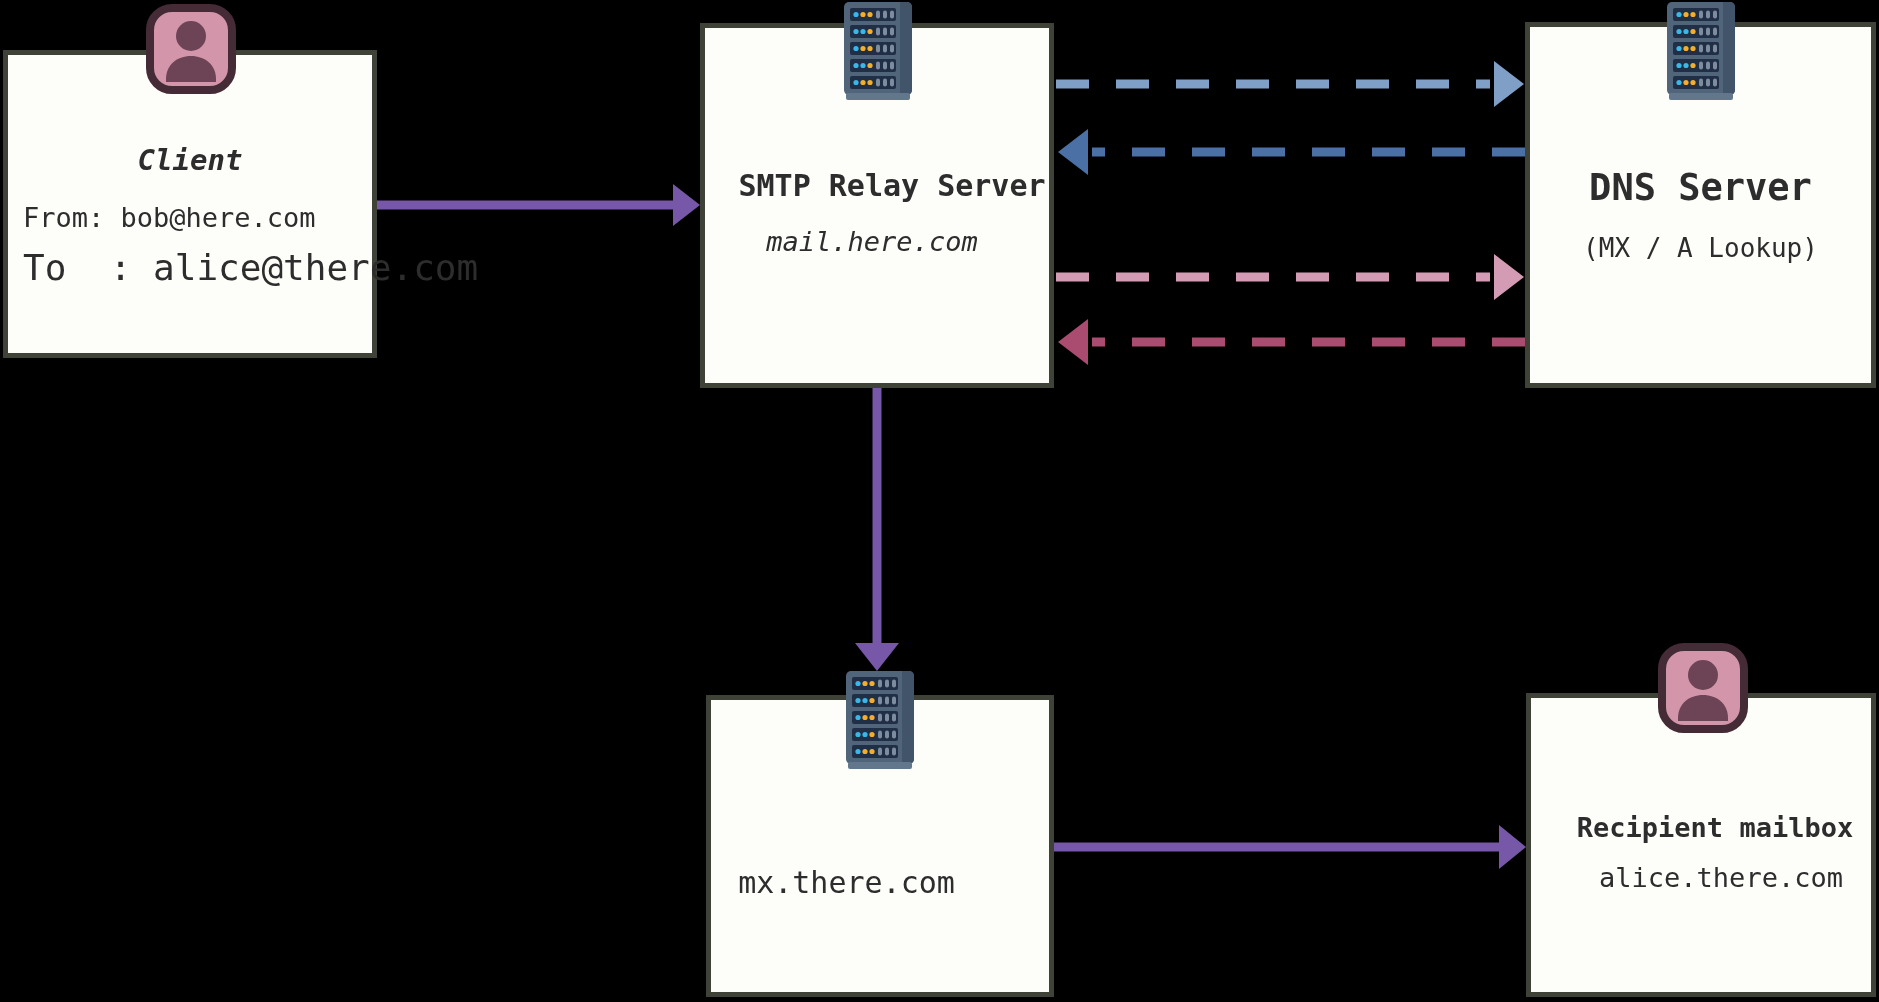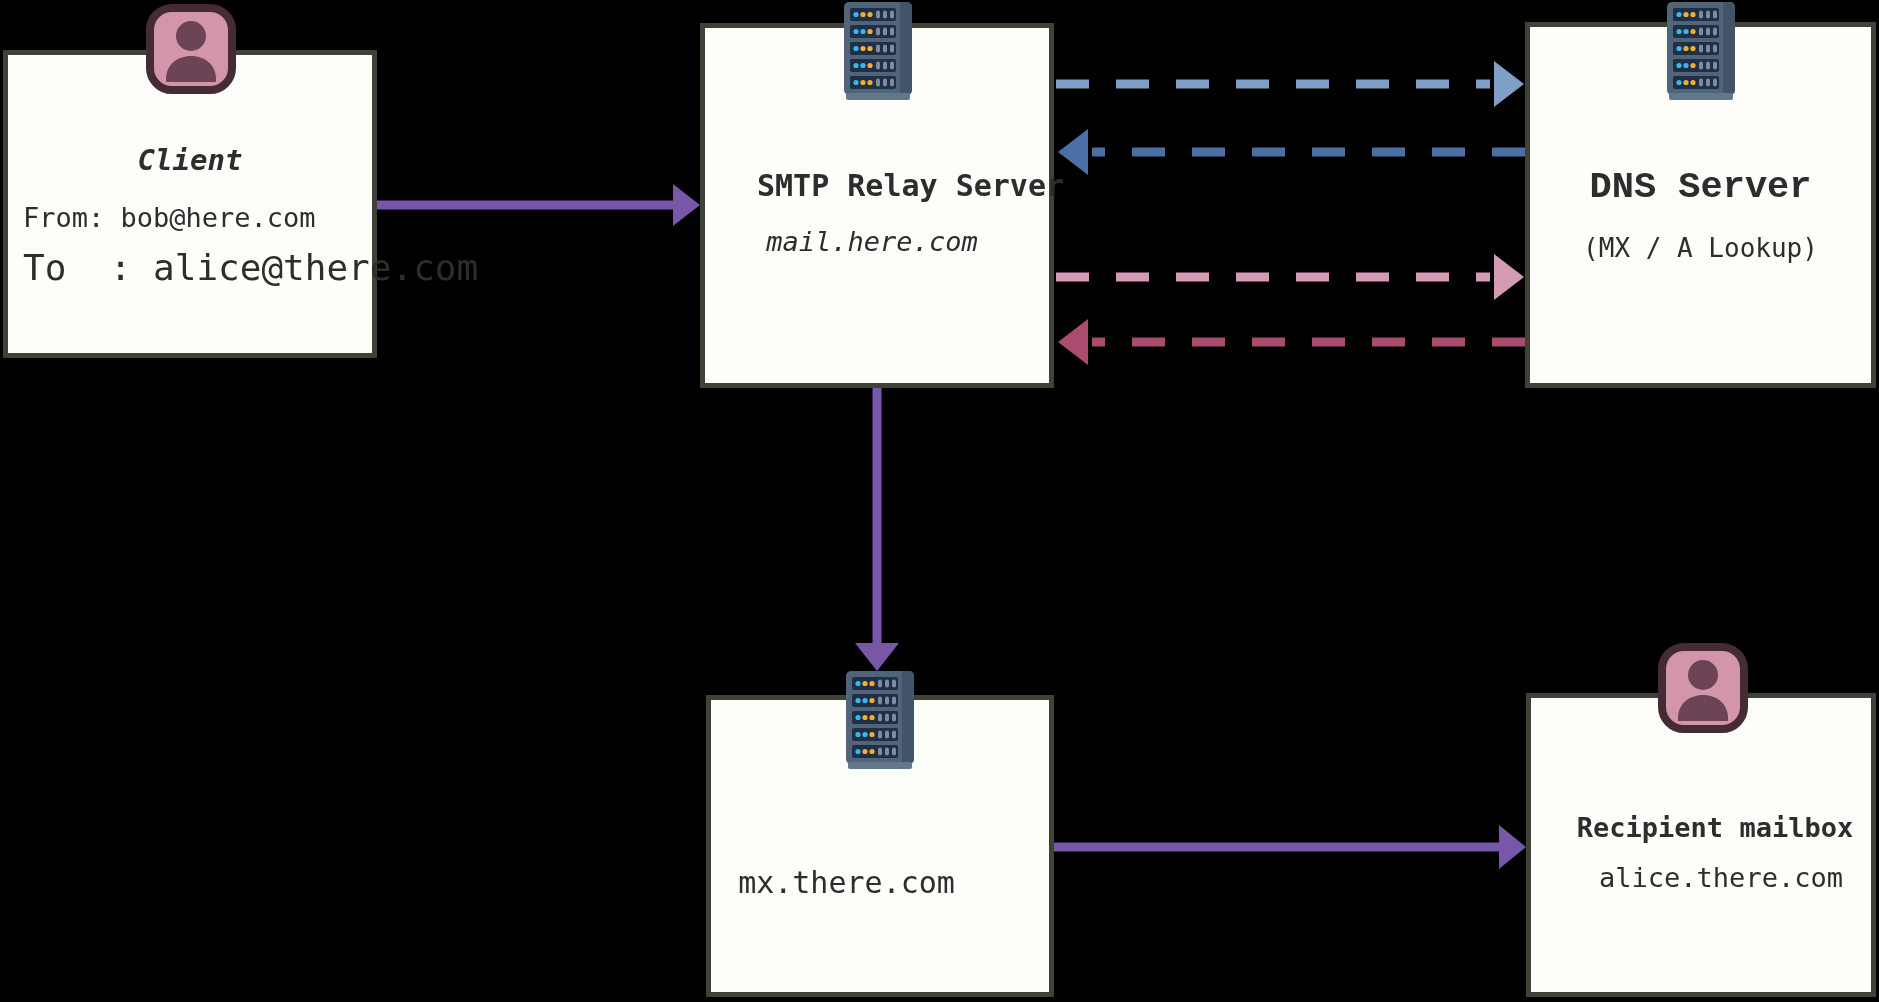--- a/index.html
+++ b/index.html
@@ -20,23 +20,23 @@
   #node-recipient { left:1526px; top:693px; width:350px; height:304px; }
 
   .txt { position:absolute; z-index:3; transform:translateY(-50%);
          white-space:pre; line-height:1; }
   .ctr { text-align:center; }
   .bold { font-weight:bold; }
 
   #t-client-title { left:3px;    width:374px; top:160px; font-size:29px;font-style:italic; }
   #t-client-from  { left:23px;   top:217px; font-size:27px; }
   #t-client-to    { left:23px;   top:268px; font-size:36px; }
-  #t-smtp-title   { left:680px;  width:384px; top:186px; font-size:30px;text-align:right; }
+  #t-smtp-title   { left:700px;  width:384px; top:186px; font-size:30px; }
   #t-smtp-sub     { left:700px;  width:344px; top:241px; font-size:27px;font-style:italic; }
-  #t-dns-title    { left:1525px; width:351px; top:187px; font-size:37px;font-family:Liberation Mono, monospace; }
+  #t-dns-title    { left:1525px; width:351px; top:187px; font-size:37px; }
   #t-dns-sub      { left:1525px; width:351px; top:248px; font-size:26px; }
   #t-mail-title   { left:706px;  width:348px; top:824px; font-size:30px; }
   #t-mail-sub     { left:706px;  width:281px; top:883px; font-size:30px; }
   #t-rec-title    { left:1526px; width:378px; top:827px; font-size:27px; }
   #t-rec-sub      { left:1526px; width:350px; top:877px; font-size:27px;padding-left:20px; }
 
   .icon { position:absolute; z-index:4; }
   #icon-client-person { left:145px;  top:3px;   }
   #icon-smtp-server   { left:843px;  top:2px;   }
   #icon-dns-server    { left:1666px; top:2px;   }

